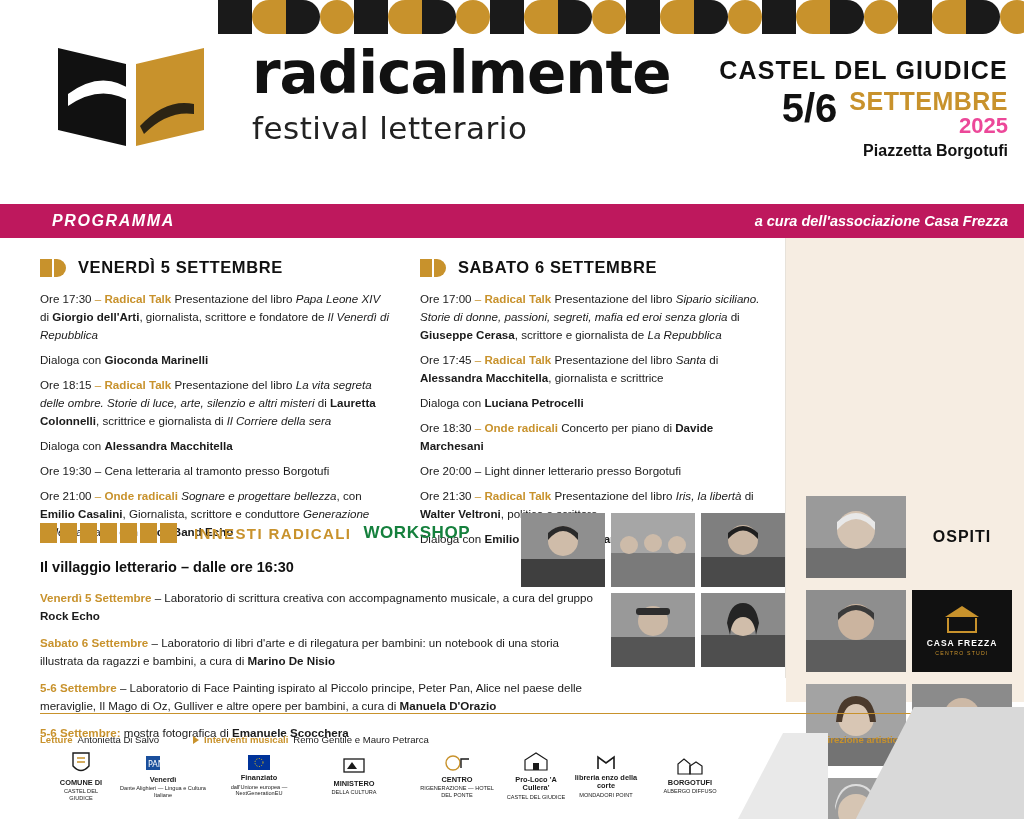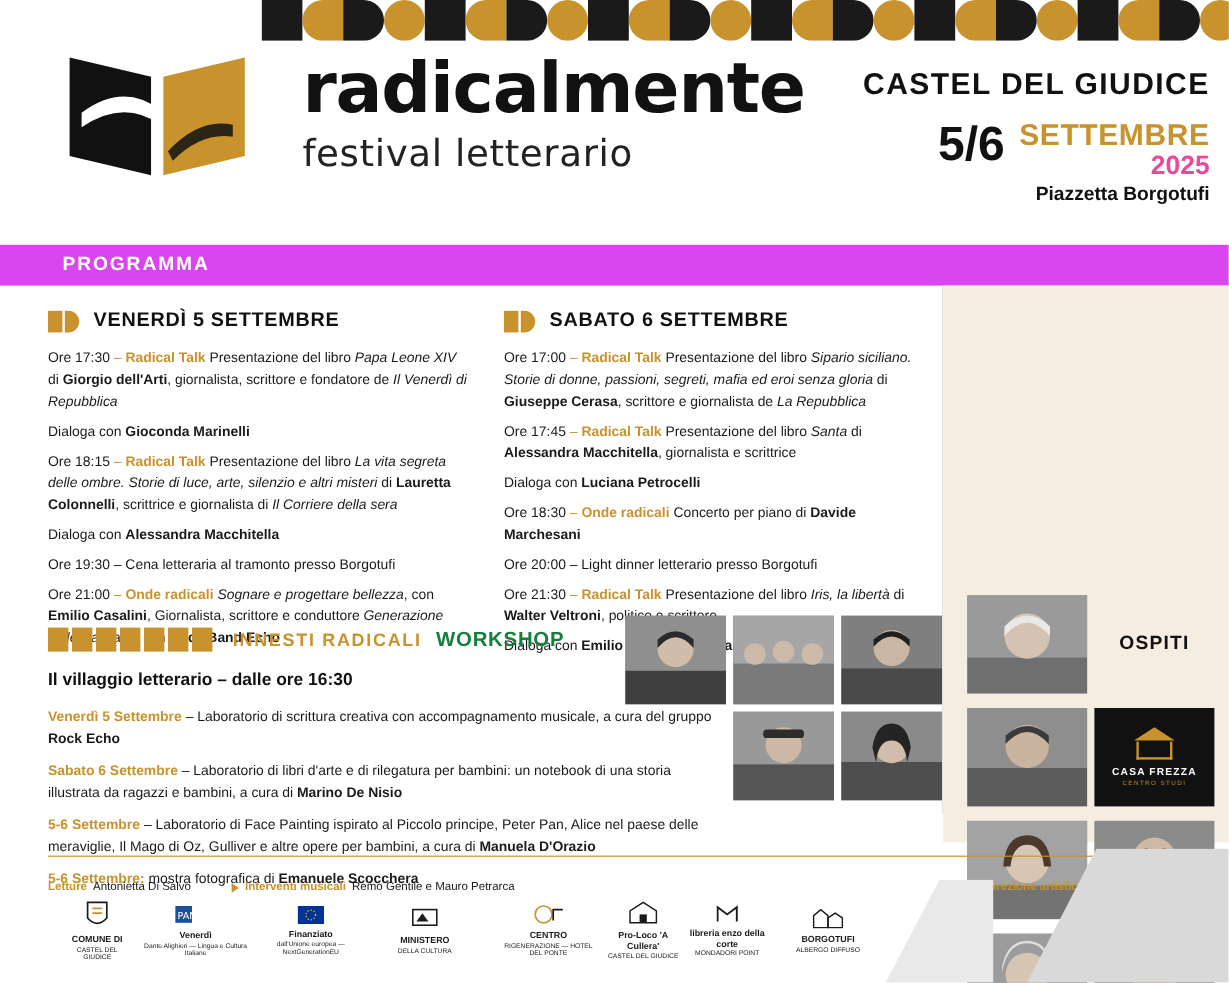--- a/index.html
+++ b/index.html
@@ -38,40 +38,41 @@
     font-family:"DejaVu Sans", sans-serif;
   }
 
   #place {
     position:absolute; right:16px; top:56px; text-align:right; width:420px;
   }
   #place .city {
     font-size:25px; font-weight:bold; letter-spacing:1.2px; color:#111;
   }
   #place .dates-row {
-    display:flex; justify-content:flex-end; align-items:flex-start; margin-top:16px;
+    display:flex; justify-content:flex-end; align-items:flex-start; margin-top:4px;
   }
   #place .daynum {
     font-size:40px; font-weight:bold; color:#111; line-height:0.95; margin-right:12px;
   }
   #place .monthbox { text-align:right; }
   #place .month {
     font-size:25px; font-weight:bold; color:#c8922c; letter-spacing:0.5px; line-height:1;
   }
   #place .year {
     font-size:22px; font-weight:bold; color:#ec4899; line-height:1.1;
   }
   #place .piazza {
     font-size:16px; font-weight:bold; color:#111; margin-top:4px;
   }
 
   
   #programbar {
     position:absolute; left:0; top:204px; width:1024px; height:34px;
-    background:#d946ef;
+    background:#be185d;
+    font-style:italic;
   }
   #programbar .label {
     position:absolute; left:52px; top:8px; color:#fff;
     font-size:16px; font-weight:bold; letter-spacing:1.6px;
   }
   #programbar .cura {
     position:absolute; right:16px; top:9px; color:#fff;
     font-size:14.5px; font-weight:bold;
   }
 
@@ -249,20 +250,21 @@
         <div class="month">SETTEMBRE</div>
         <div class="year">2025</div>
       </div>
     </div>
     <div class="piazza">Piazzetta Borgotufi</div>
   </div>
 </div>
 
 <div id="programbar">
   <div class="label">PROGRAMMA</div>
+  <div class="cura">a cura dell'associazione Casa Frezza</div>
 </div>
 
 <div id="body-area">
 
   <div id="right-panel"></div>
   <div class="sep-v" style="left:784.5px;"></div>
 
   <div class="daycol" id="col-fri">
     <div class="dayhead">
       <span class="glyphs">

